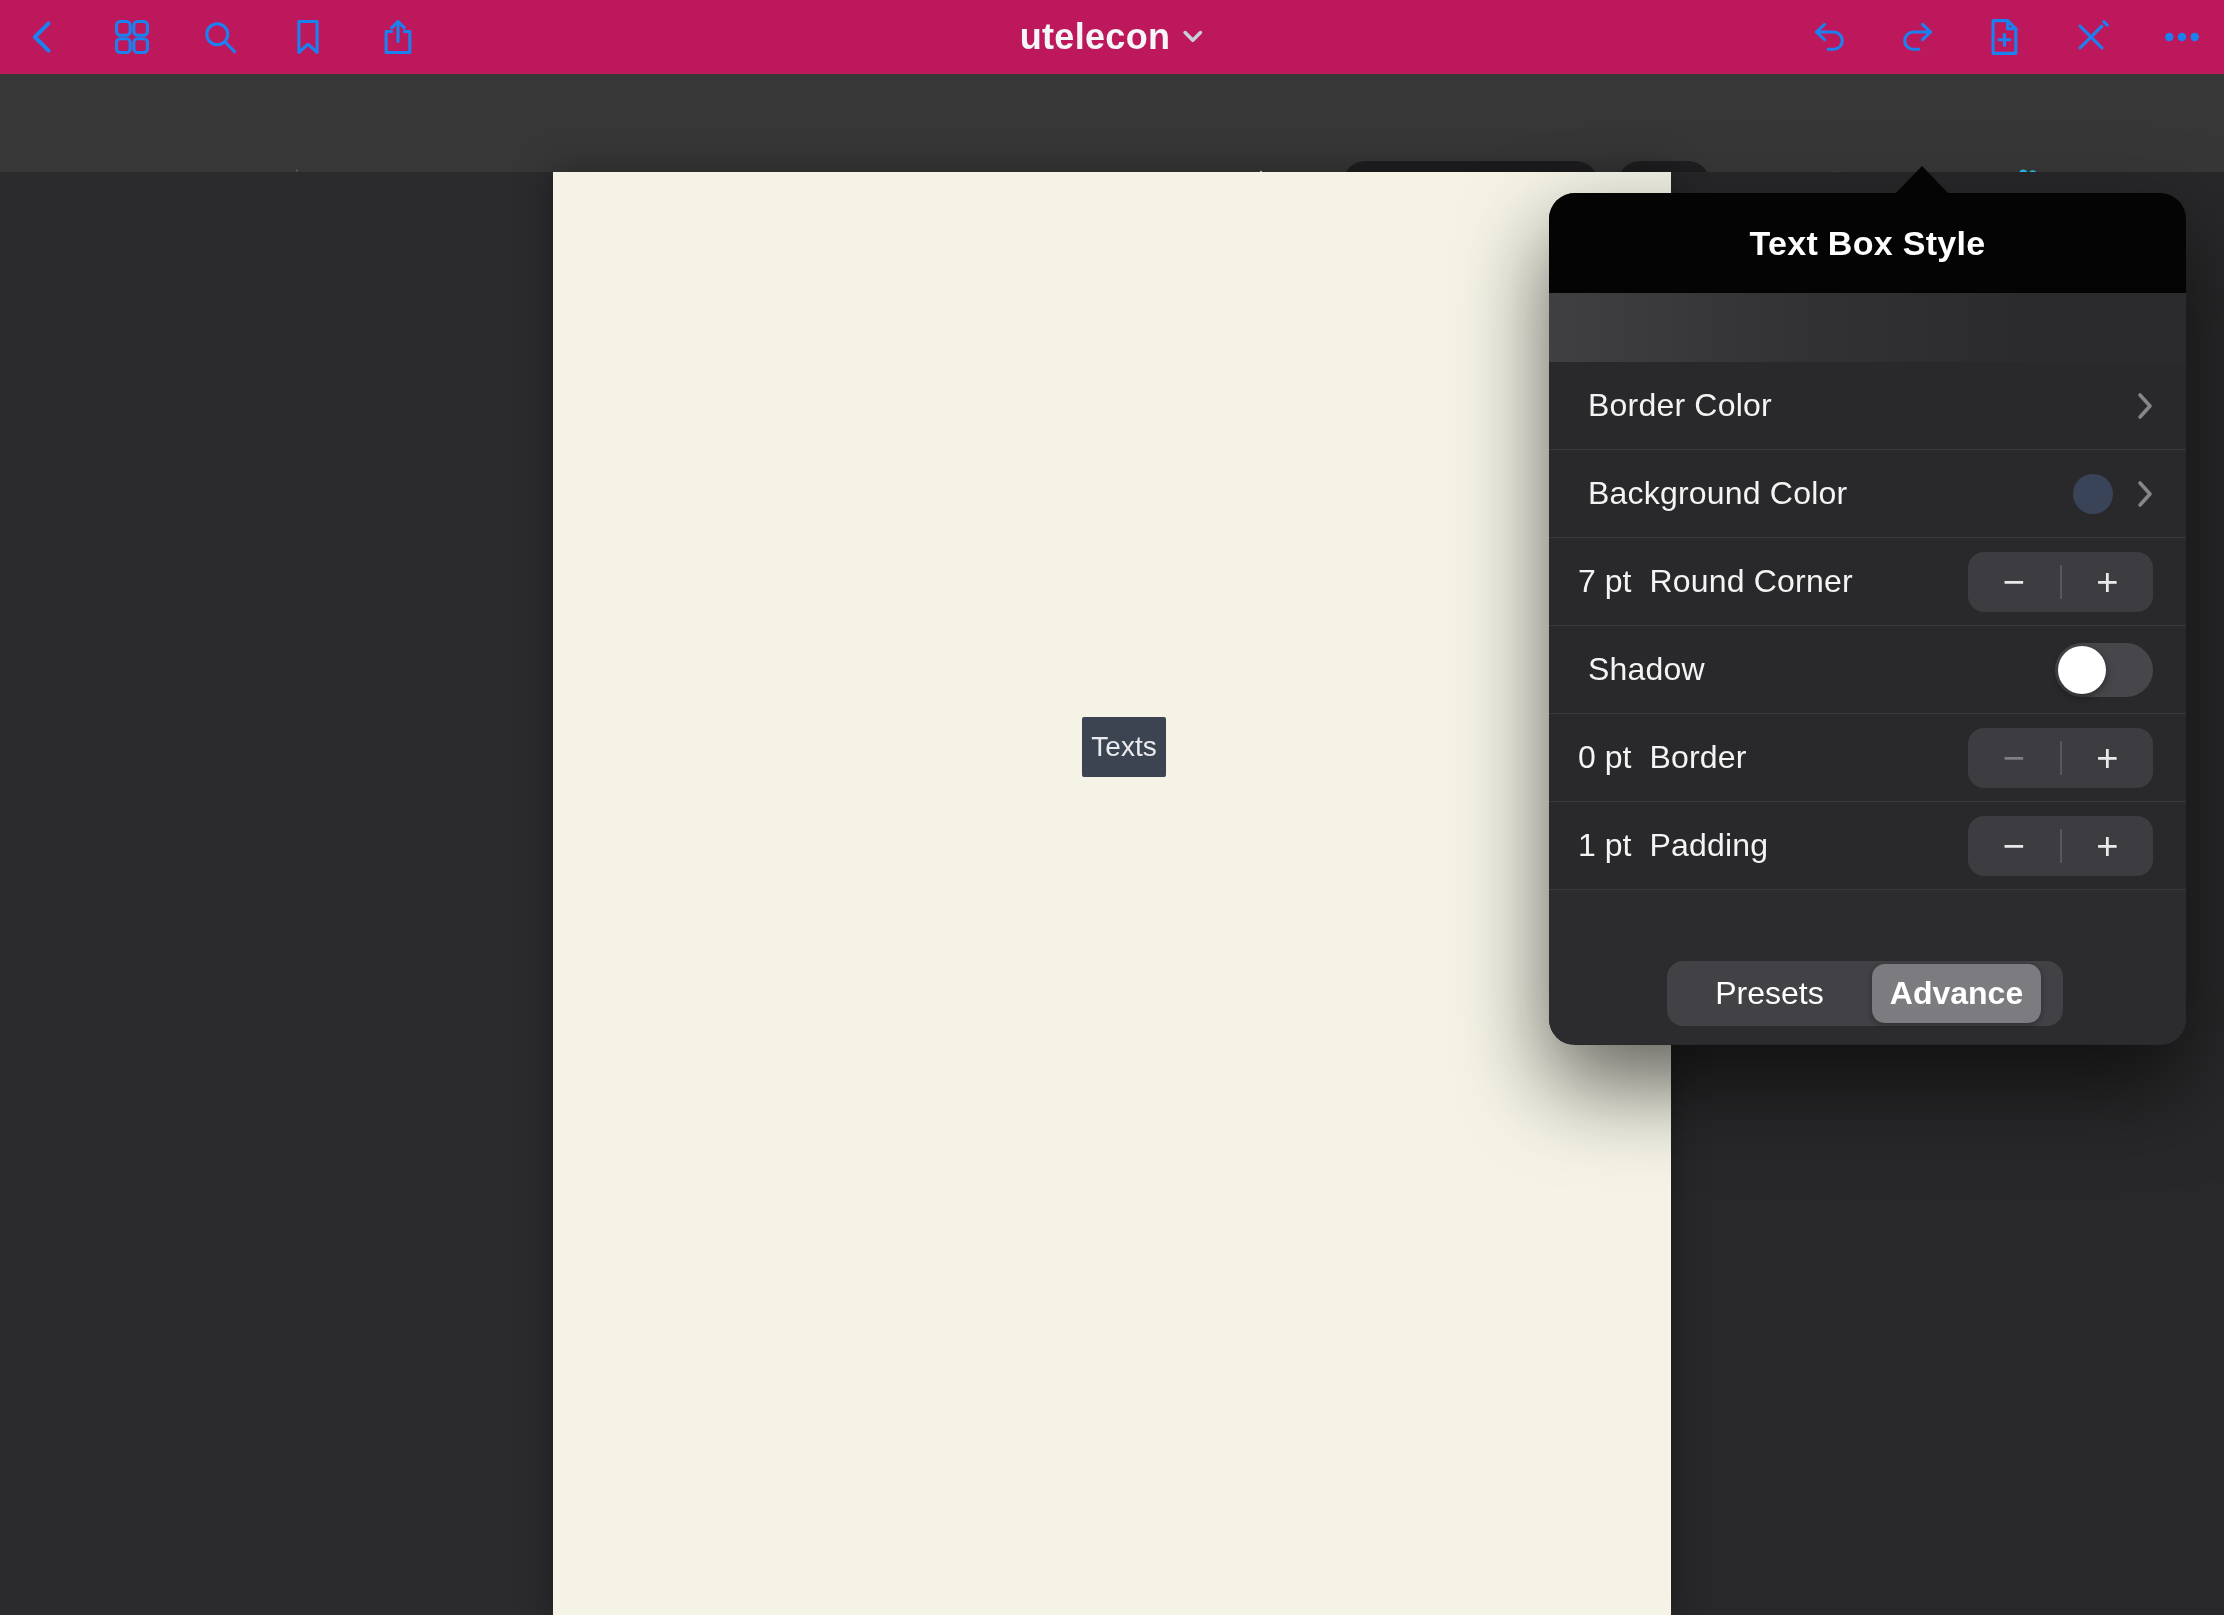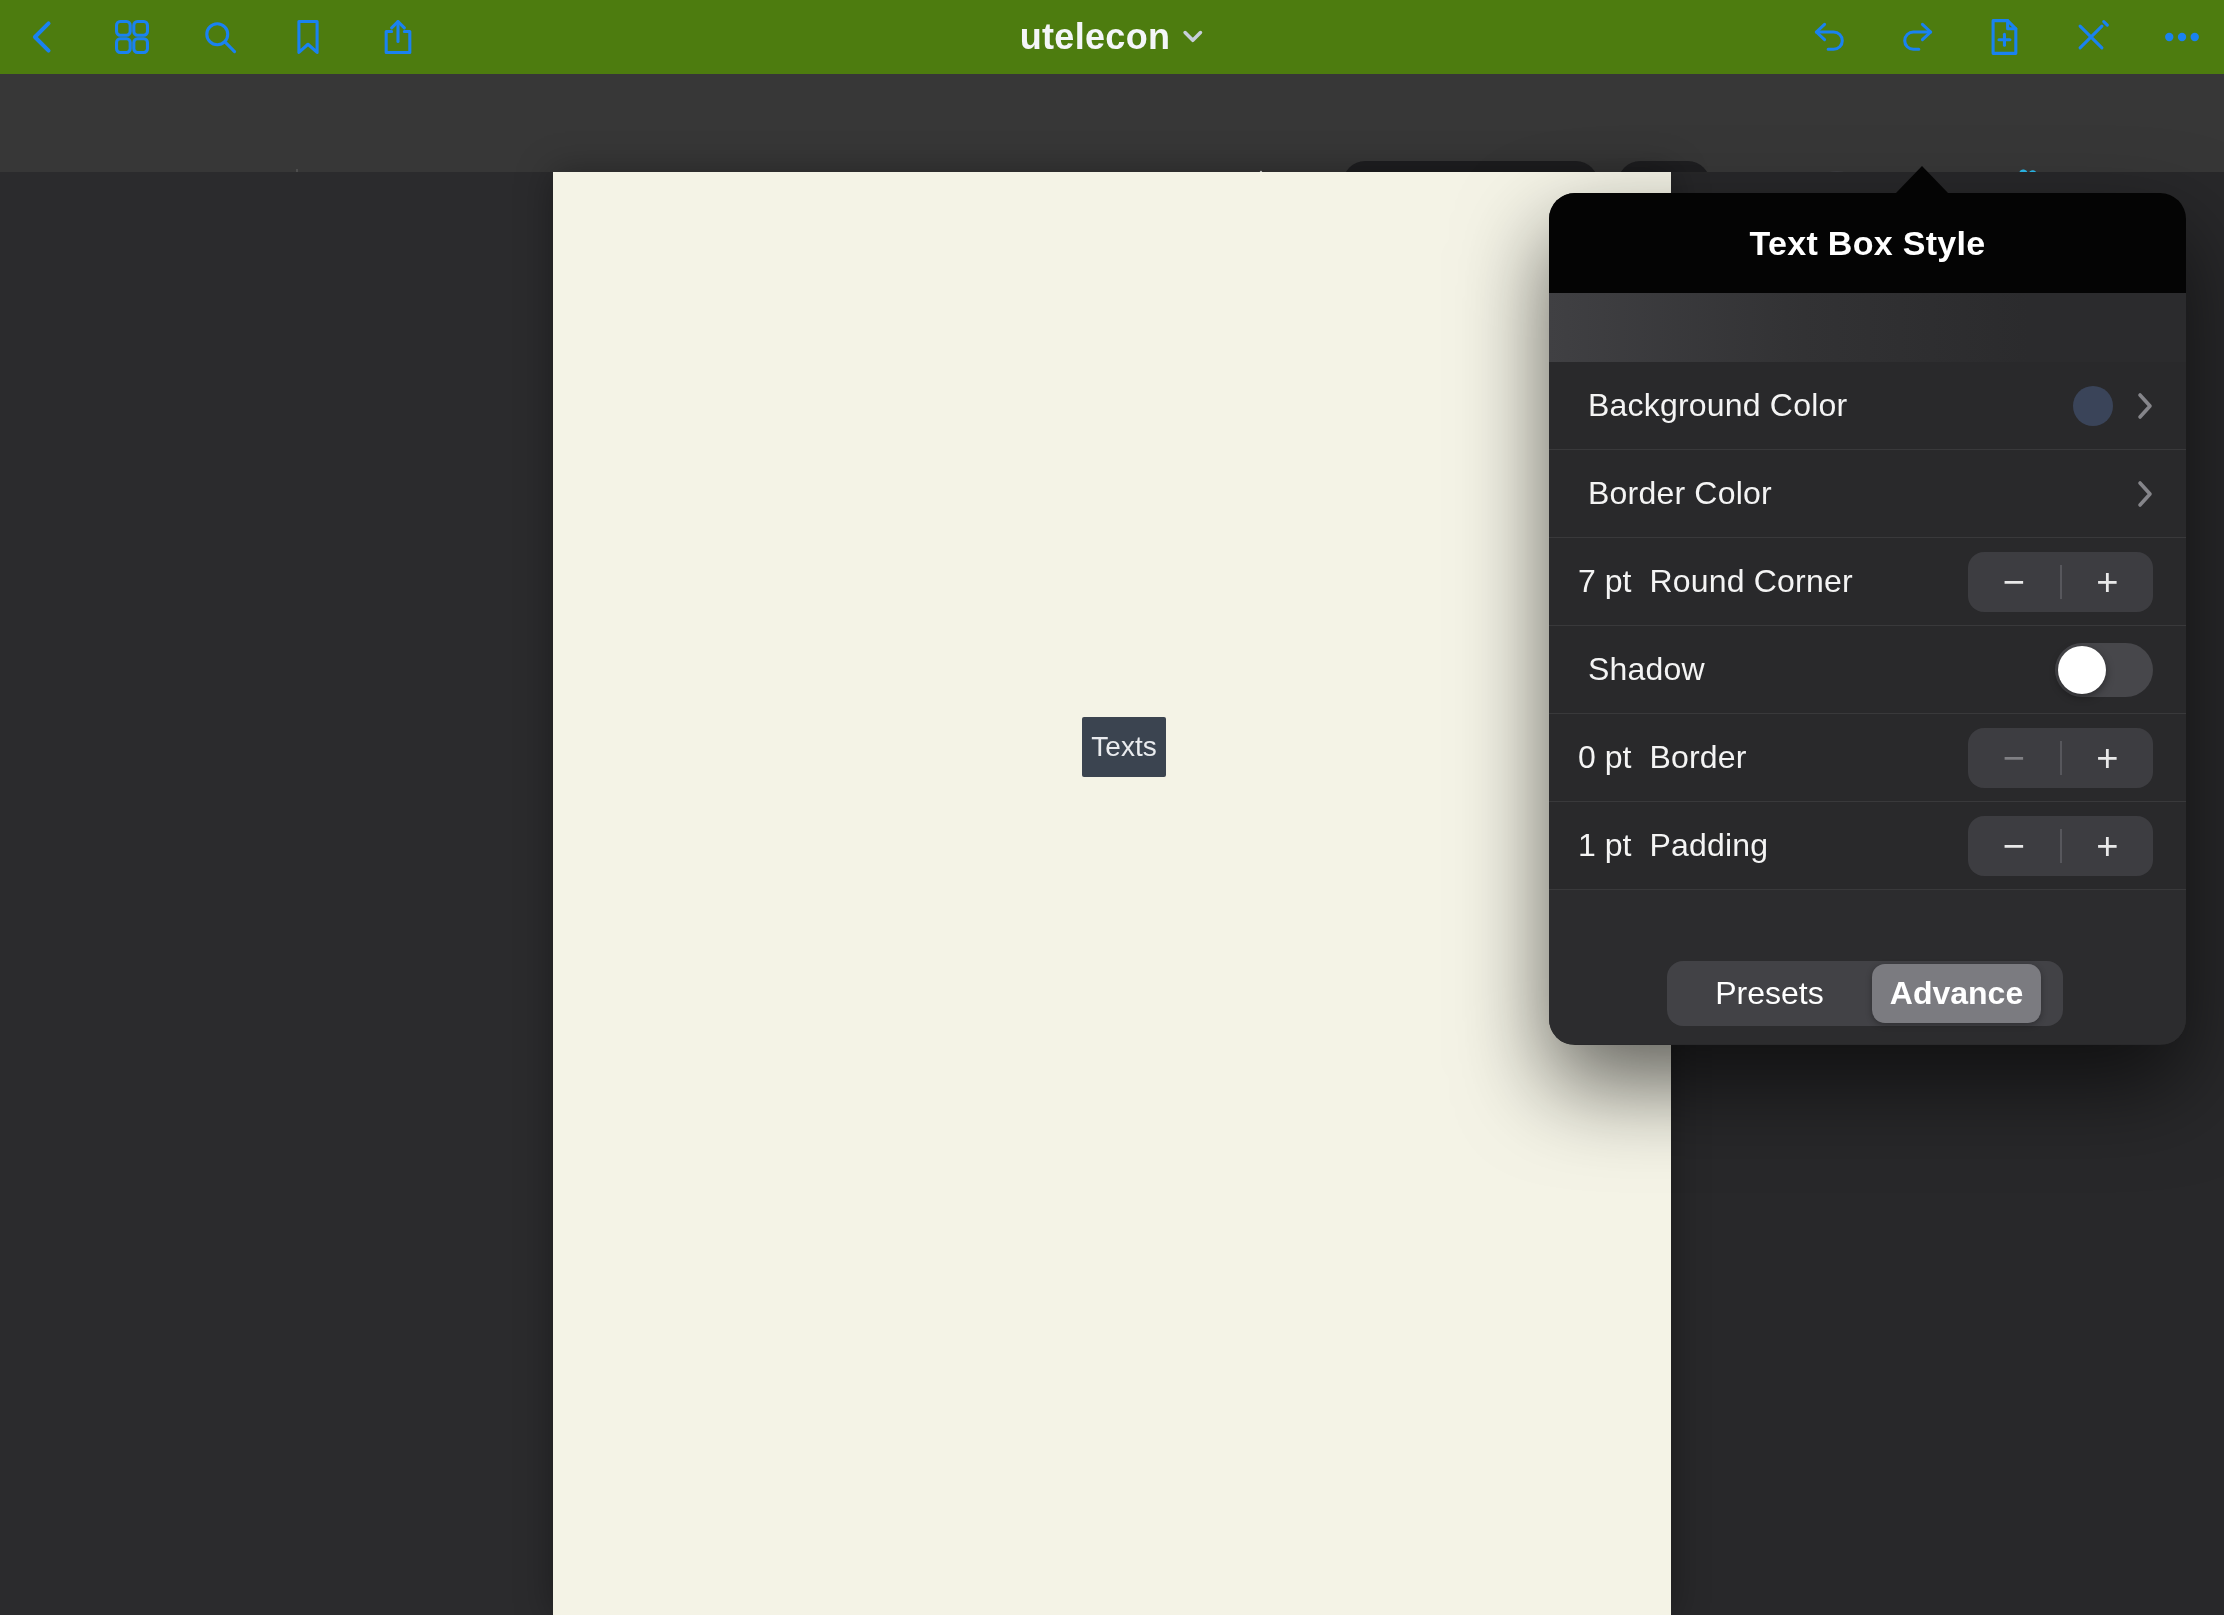--- a/index.html
+++ b/index.html
@@ -1,20 +1,20 @@
 <!DOCTYPE html>
 <html><head>
 <meta charset="utf-8">
 <style>
   html,body{margin:0;padding:0;background:#111;}
   *{box-sizing:border-box;font-family:"Liberation Sans",sans-serif;}
   #screen{position:relative;width:2224px;height:1615px;overflow:hidden;background:#2b2b2d;}
 
   
-  .topbar{position:absolute;left:0;top:0;width:2224px;height:74px;background:#4d7c0f;}
+  .topbar{position:absolute;left:0;top:0;width:2224px;height:74px;background:#be185d;}
   .nav-icon{position:absolute;top:17px;width:40px;height:40px;display:flex;align-items:center;justify-content:center;cursor:pointer;}
   .nav-icon svg{stroke:#1a82f0;fill:none;stroke-width:3.4;stroke-linecap:round;stroke-linejoin:round;}
   .doc-title{position:absolute;left:50%;top:0;height:74px;transform:translateX(-50%);display:flex;align-items:center;gap:12px;}
   .doc-title .t{color:#f4f6f8;font-size:36px;font-weight:700;letter-spacing:.3px;}
 
   
   .toolbar{position:absolute;left:0;top:74px;width:2224px;height:98px;background:#373737;}
   .tool{position:absolute;top:95px;width:56px;height:56px;display:flex;align-items:center;justify-content:center;cursor:pointer;}
   .tool svg{stroke:#e3e3e3;fill:none;stroke-width:2.8;stroke-linecap:round;stroke-linejoin:round;}
   .tb-sep{position:absolute;left:296px;top:95px;width:2px;height:56px;background:#4d4d4d;}
@@ -292,32 +292,32 @@
   <div class="pop-arrow"></div>
   <div class="popup">
 
     <div class="pop-header">
       <span>Text Box Style</span>
     </div>
 
     <div class="pop-gradient"></div>
 
     <div class="pop-row">
-      <span class="lbl plain">Background Color</span>
-      <span class="rt">
-        <span class="swatch"></span>
+      <span class="lbl plain">Border Color</span>
+      <span class="rt">
         <svg width="16" height="28" viewBox="0 0 16 28">
             <path d="M3 3 L13 14 L3 25" stroke="#85858a" fill="none" stroke-width="3.6" stroke-linecap="round" stroke-linejoin="round"></path>
           </svg>
       </span>
     </div>
 
     <div class="pop-row">
-      <span class="lbl plain">Border Color</span>
-      <span class="rt">
+      <span class="lbl plain">Background Color</span>
+      <span class="rt">
+        <span class="swatch"></span>
         <svg width="16" height="28" viewBox="0 0 16 28">
             <path d="M3 3 L13 14 L3 25" stroke="#85858a" fill="none" stroke-width="3.6" stroke-linecap="round" stroke-linejoin="round"></path>
           </svg>
       </span>
     </div>
 
     <div class="pop-row">
       <span class="val">7 pt</span>
       <span class="lbl">Round Corner</span>
       <span class="rt">

